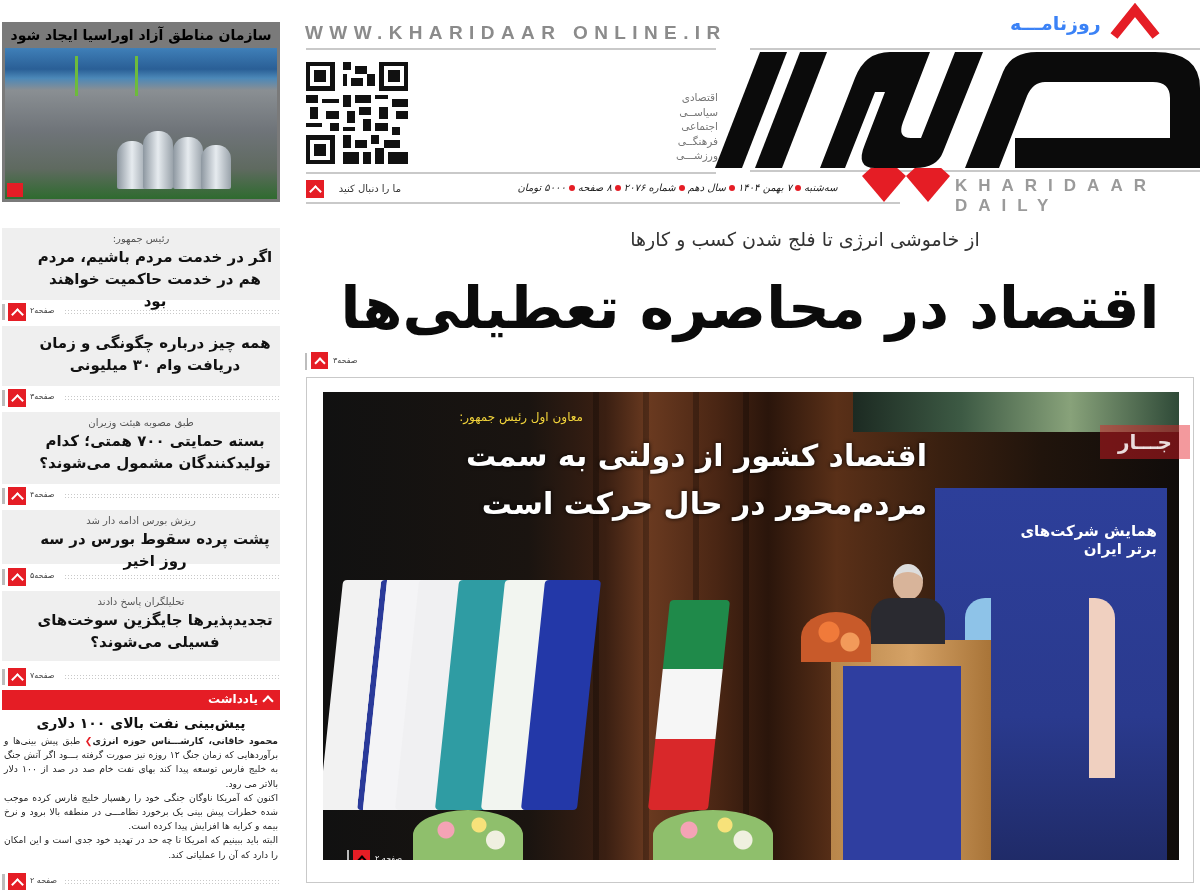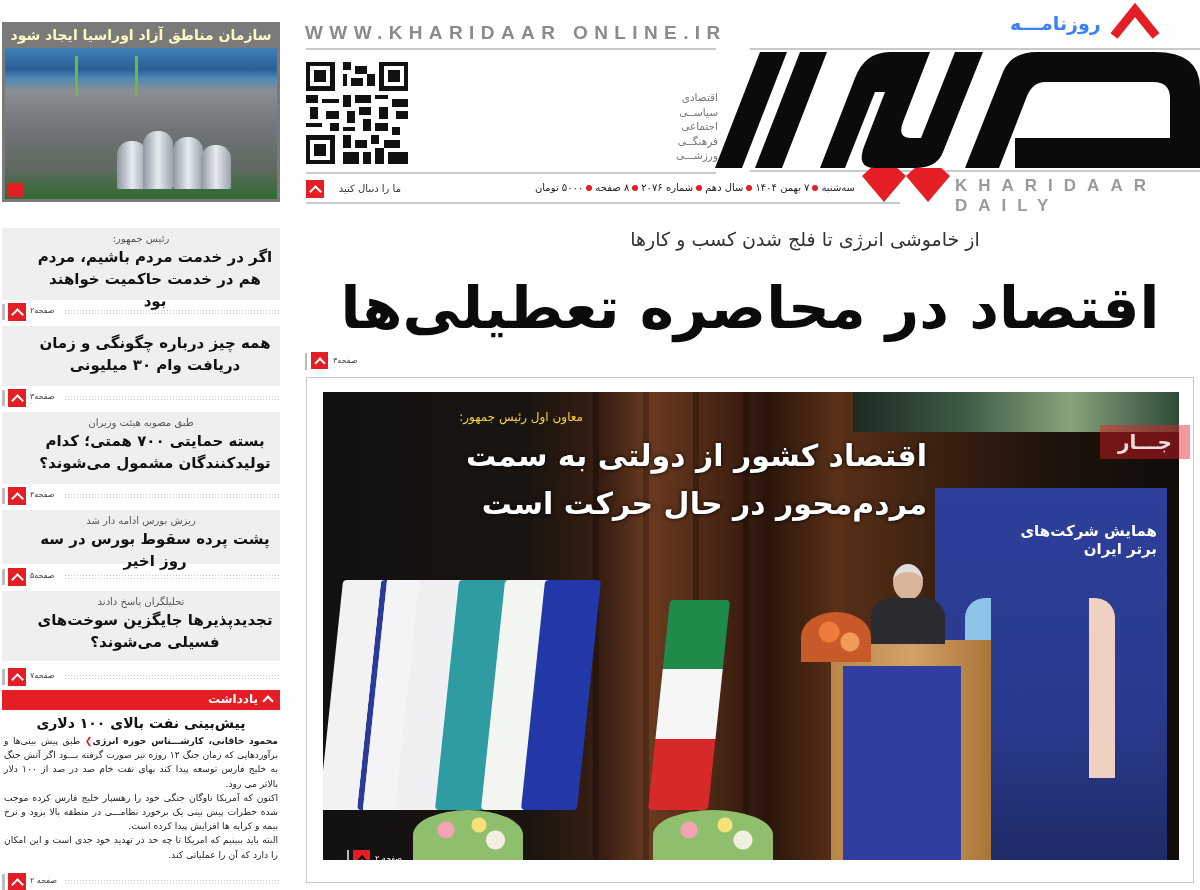--- a/index.html
+++ b/index.html
@@ -3,21 +3,21 @@
 <meta charset="utf-8">
 <style>
   * { box-sizing: border-box; margin: 0; padding: 0; }
   html, body { width: 1200px; height: 890px; background: #ffffff; overflow: hidden; }
   body { position: relative; font-family: "DejaVu Sans", sans-serif; color: #111; }
   .rtl { direction: rtl; unicode-bidi: embed; }
 
   
   #sidebar { position: absolute; left: 0; top: 0; width: 282px; height: 890px; }
   #top-promo { position: absolute; left: 2px; top: 22px; width: 278px; height: 180px; background: #7a7a7a; }
-  #top-promo .promo-title { position: absolute; top: 2px; left: 0; right: 0; height: 22px; text-align: center; color: #fef9c3; font-weight: bold; font-size: 14px; line-height: 22px; }
+  #top-promo .promo-title { position: absolute; top: 2px; left: 0; right: 0; height: 22px; text-align: center; color: #000000; font-weight: bold; font-size: 14px; line-height: 22px; }
   #top-promo .promo-photo { position: absolute; left: 3px; right: 3px; top: 26px; bottom: 3px; overflow: hidden;
      background: linear-gradient(180deg, #3f7fb8 0%, #2a5f96 14%, #4c88b8 20%, #8a8f93 28%, #6f7479 55%, #5f6a60 80%, #2f6b2f 100%); }
   .silo { position: absolute; bottom: 10px; width: 30px; height: 48px; background: linear-gradient(90deg,#8d97a0,#e6ebef,#9aa3ab); border-radius: 14px 14px 2px 2px; }
   .crane { position: absolute; width: 3px; height: 40px; background: #6dbb3c; top: 8px; }
   .promo-badge { position: absolute; left: 2px; bottom: 2px; width: 16px; height: 14px; background: #e51d25; }
 
   .side-story { position: absolute; left: 2px; width: 278px; background: #efefef; text-align: center; }
   .side-story .kicker { font-size: 10px; color: #555; line-height: 14px; margin-top: 4px; }
   .side-story .headline { font-size: 15px; font-weight: bold; line-height: 22px; color: #111; padding: 0 6px; margin-left: 28px; }
   .page-tag { position: absolute; left: 2px; width: 278px; height: 20px; }
@@ -41,21 +41,21 @@
   #site-url { position: absolute; left: 305px; top: 22px; font-family: "Liberation Sans", sans-serif; font-weight: bold; font-size: 19px; letter-spacing: 6.4px; color: #8b8b8b; }
   .hr-line { position: absolute; height: 2px; background: #c9c9c9; }
   #qr { position: absolute; left: 306px; top: 62px; width: 102px; height: 102px; background: #fff; }
   #qr svg { width: 102px; height: 102px; }
   #sections { position: absolute; left: 598px; top: 90px; width: 120px; text-align: right; color: #777; font-size: 10.5px; line-height: 14.5px; }
   #logo { position: absolute; left: 715px; top: 52px; width: 485px; height: 116px; }
   #rooznameh { position: absolute; left: 1010px; top: 12px; font-size: 19px; color: #3b82f6; font-weight: bold; }
   #logo-roof { position: absolute; left: 1110px; top: 0; width: 50px; height: 42px; }
   #daily { position: absolute; left: 955px; top: 176px; font-family: "Liberation Sans", sans-serif; font-weight: bold; font-size: 17px; letter-spacing: 11px; color: #9a9a9a; }
   #diamonds { position: absolute; left: 862px; top: 168px; width: 88px; height: 40px; }
-  #issue-line { position: absolute; left: 500px; top: 182px; width: 355px; text-align: right; font-size: 10px; color: #222; }
+  #issue-line { position: absolute; left: 500px; top: 182px; width: 355px; text-align: center; font-size: 10px; color: #222; font-style: italic; }
   #issue-line .dot { display: inline-block; width: 6px; height: 6px; background: #e51d25; border-radius: 50%; margin: 0 3px; vertical-align: middle; }
   #follow { position: absolute; left: 306px; top: 180px; width: 95px; height: 18px; }
   #follow .tag-icon { position: absolute; left: 0; top: 0; width: 18px; height: 18px; background: #e51d25; }
   #follow .tag-icon::after { content: ""; position: absolute; left: 5px; top: 7px; width: 7px; height: 7px; border-left: 2px solid #fff; border-top: 2px solid #fff; transform: rotate(45deg); }
   #follow .lbl { position: absolute; right: 0; top: 3px; font-size: 10px; color: #333; }
 
   
   #kicker { position: absolute; left: 590px; top: 228px; width: 430px; text-align: center; font-size: 19px; color: #333; }
   #main-headline { position: absolute; left: 300px; top: 268px; width: 900px; text-align: center; font-size: 58px; font-weight: bold; color: #0b0b0b; line-height: 80px; letter-spacing: -1px; }
   #main-tag { position: absolute; left: 305px; top: 352px; width: 80px; height: 18px; }

